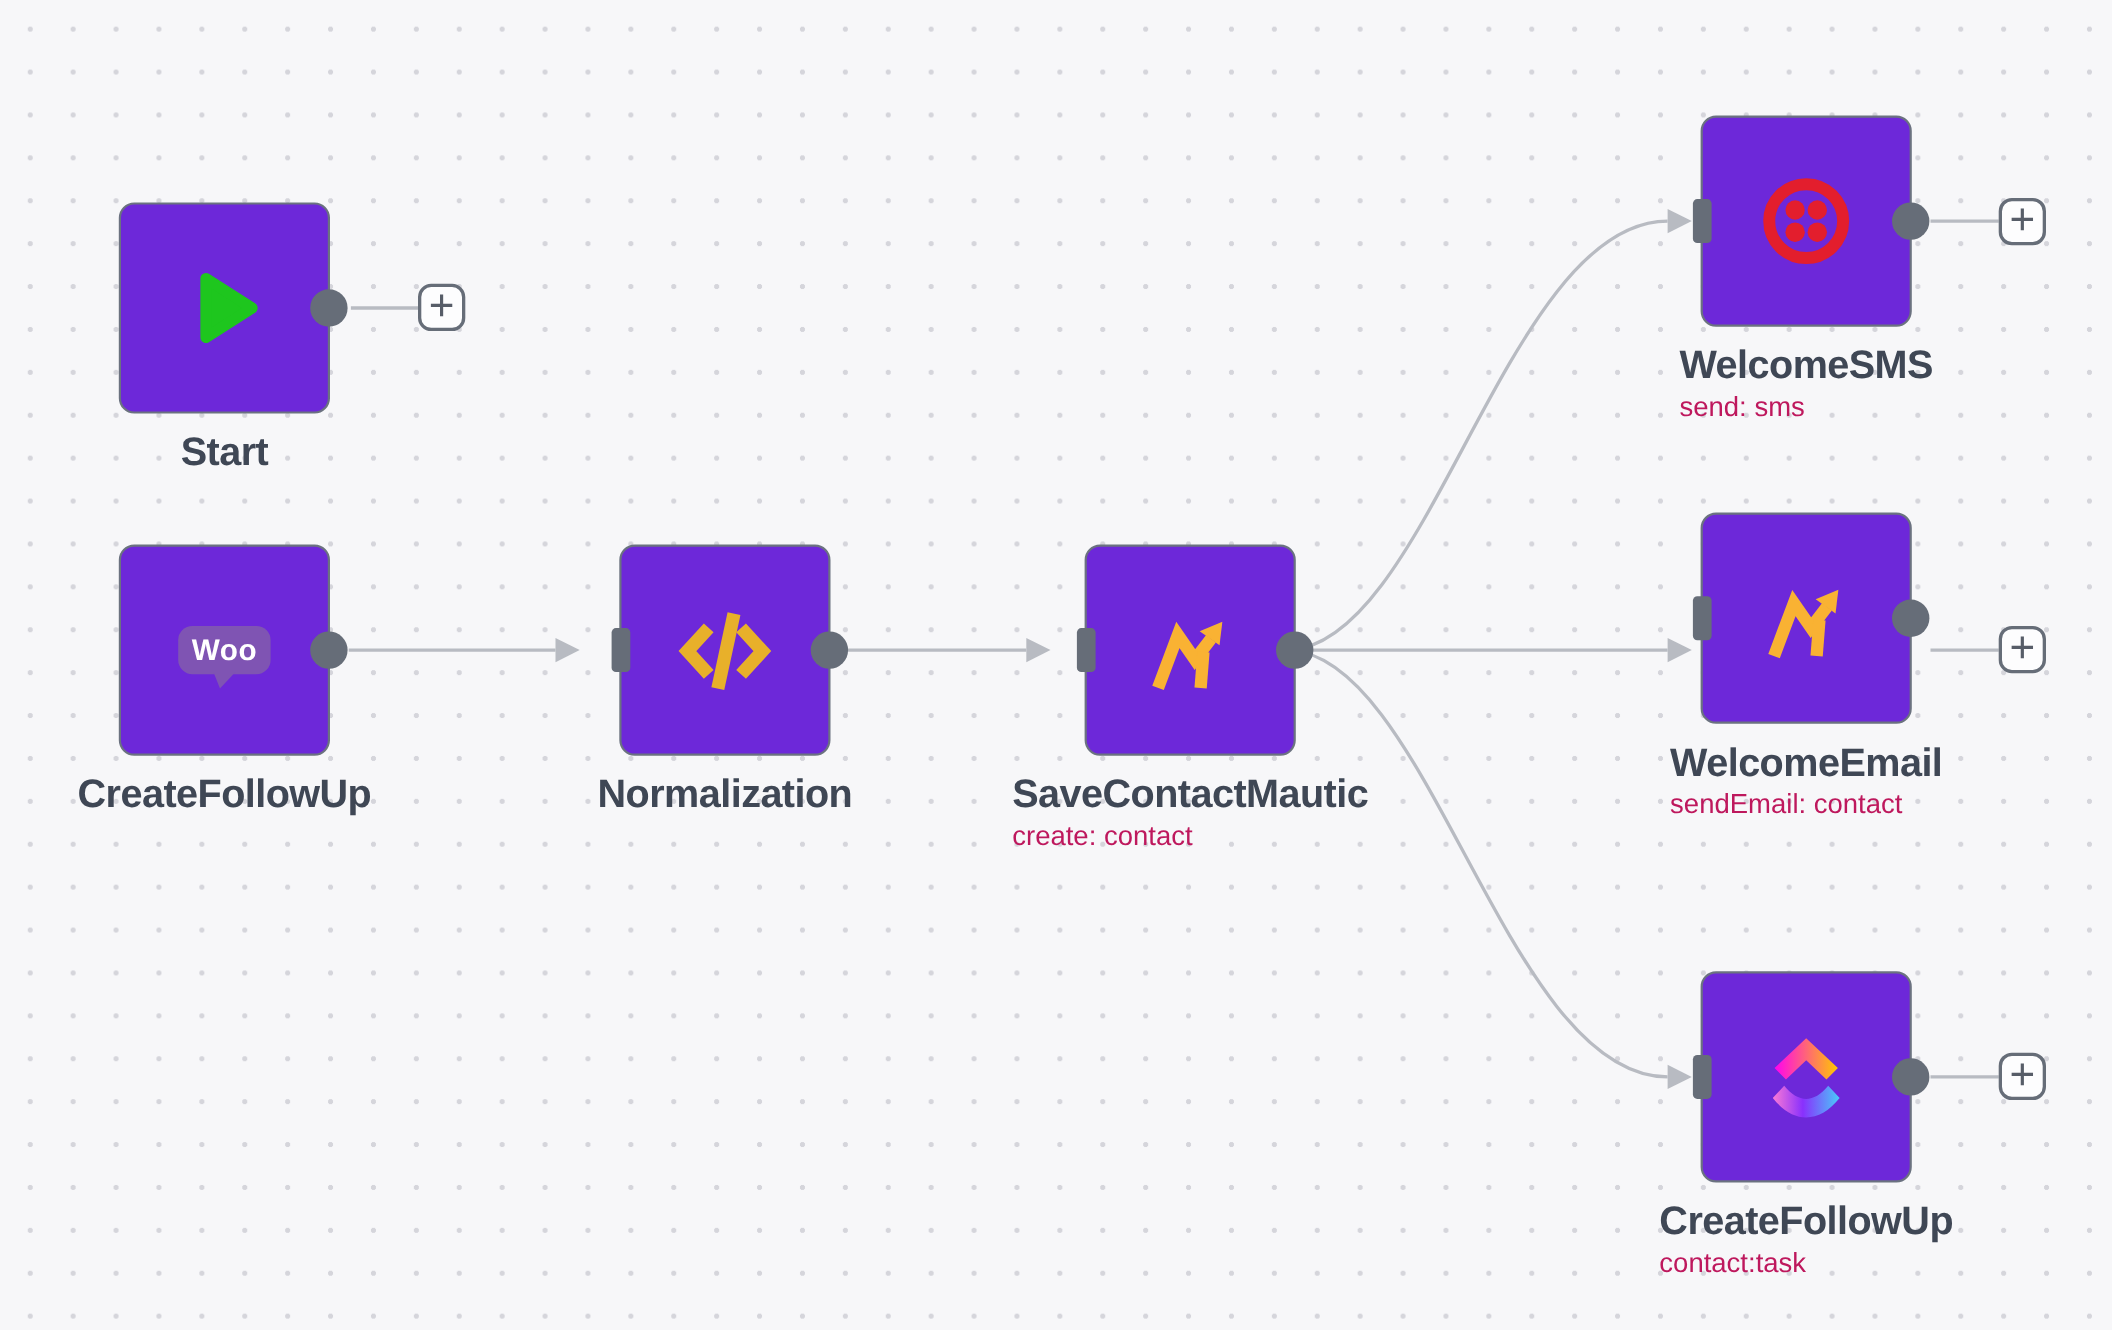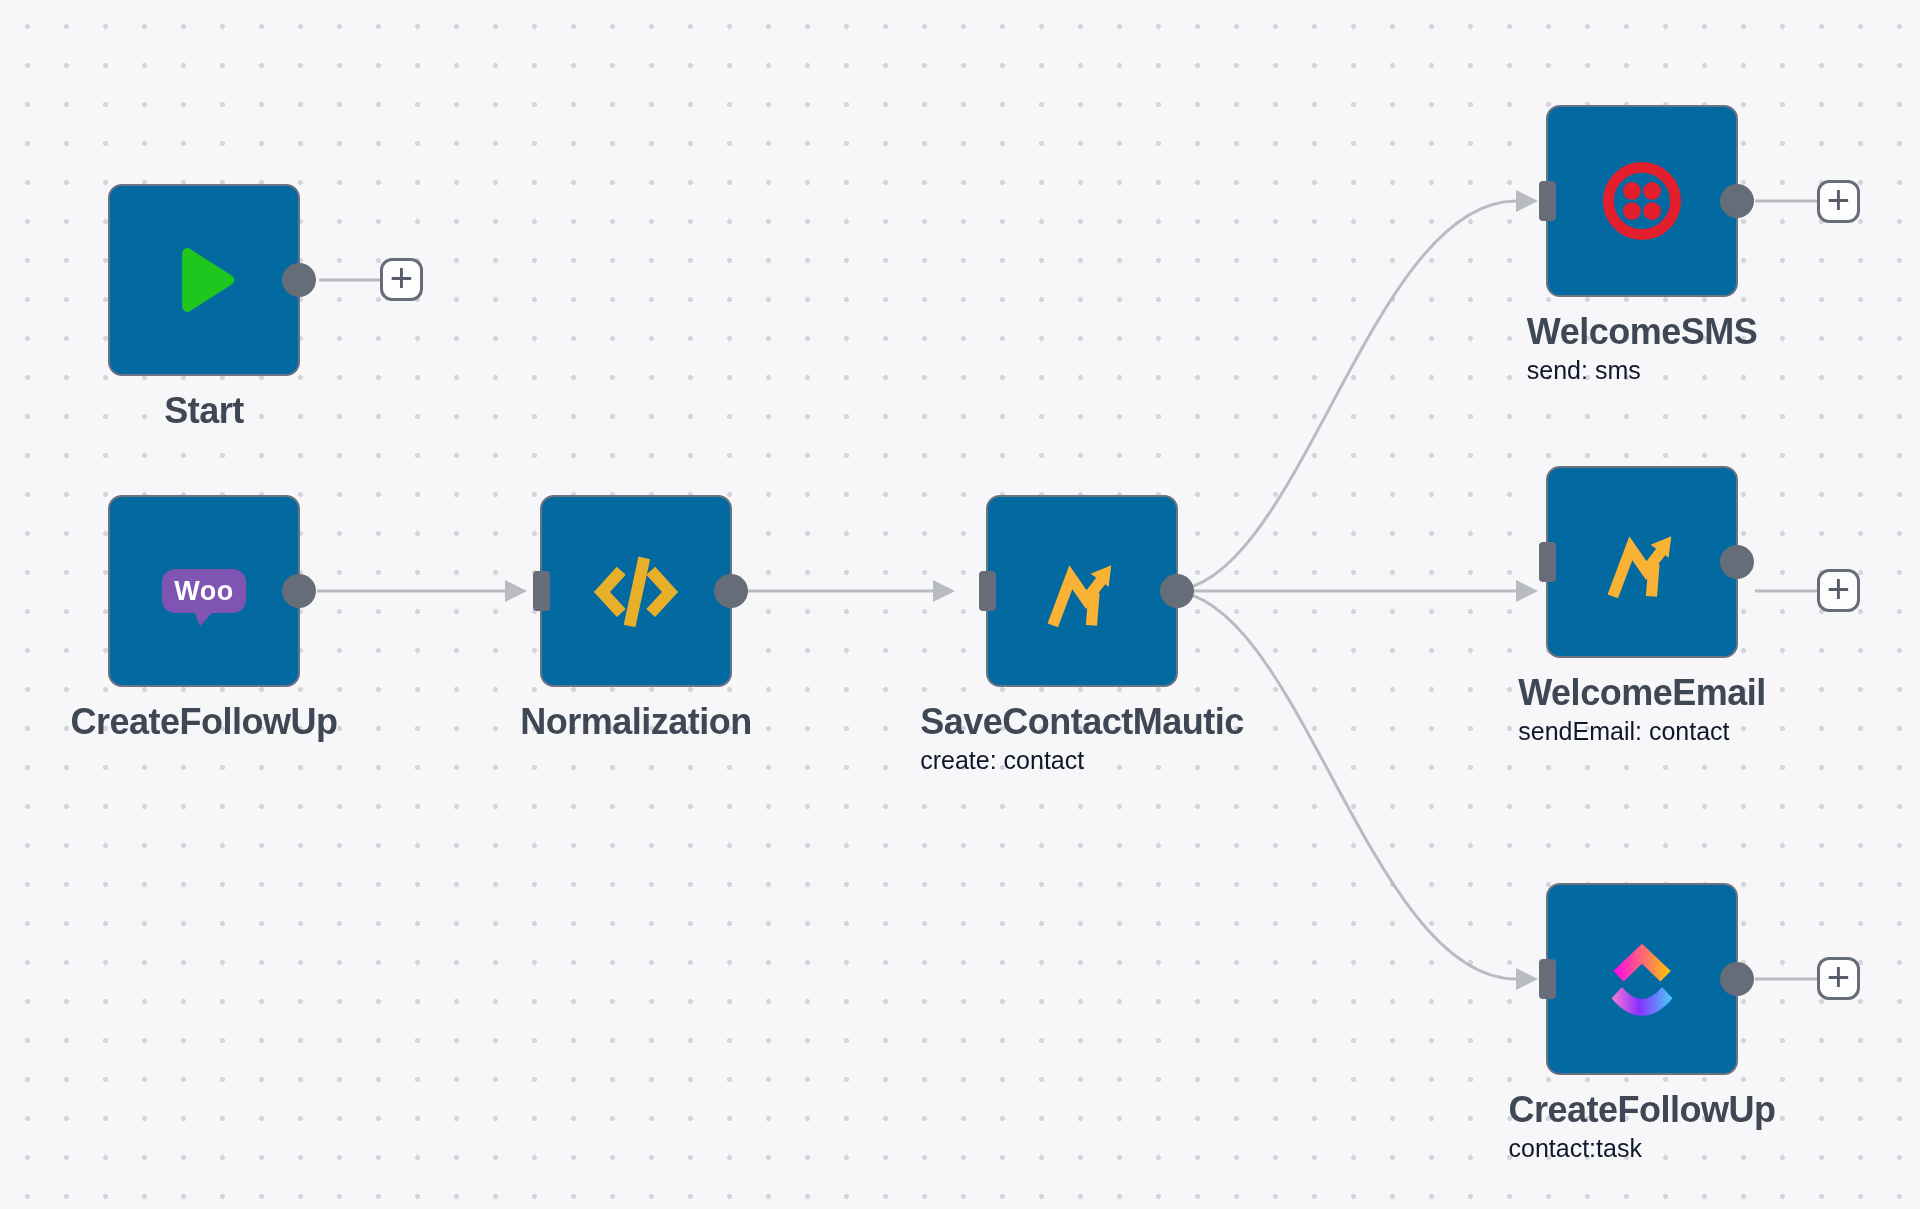--- a/index.html
+++ b/index.html
@@ -10,38 +10,38 @@
     background-image:radial-gradient(circle,#d5d5db 2.3px,transparent 2.6px);
     background-size:39px 39px;
     background-position:8px 7px;
   }
   .canvas{position:absolute;inset:0;}
   svg.edges{position:absolute;left:0;top:0;width:1920px;height:1209px;pointer-events:none;}
   svg.edges path{pointer-events:stroke;}
 
   .node{position:absolute;width:192px;}
   .node-box{
-    position:relative;width:192px;height:192px;background:#0369a1;
+    position:relative;width:192px;height:192px;background:#6d28d9;
     border:2.5px solid #6b7280;border-radius:14px;box-sizing:border-box;
     display:flex;align-items:center;justify-content:center;
   }
   .output-dot{
     position:absolute;right:-18px;top:50%;margin-top:-17px;
     width:34px;height:34px;border-radius:50%;background:#666d78;
   }
   .input-bar{
     position:absolute;left:-9px;top:50%;margin-top:-20px;
     width:17px;height:40px;border-radius:4px;background:#666d78;
   }
   .node-label{
     position:absolute;top:208px;left:50%;transform:translateX(-50%);
     white-space:nowrap;
   }
   .node-title{font-size:36px;font-weight:700;color:#3f4755;letter-spacing:-0.5px;line-height:1.05;}
-  .node-subtitle{font-size:25px;font-weight:400;color:#0f172a;margin-top:6px;line-height:1.05;}
+  .node-subtitle{font-size:25px;font-weight:400;color:#be185d;margin-top:6px;line-height:1.05;}
   .node-subtitle:empty{display:none;}
 
   .plus-btn{
     position:absolute;width:43px;height:43px;box-sizing:border-box;
     background:#fdfdfe;border:3px solid #666d78;border-radius:12px;
     display:flex;align-items:center;justify-content:center;
     padding:0;cursor:pointer;
   }
   .plus-glyph{font-size:40px;font-weight:400;color:#575d68;line-height:1;margin-top:-4px;}
 
@@ -112,21 +112,21 @@
           <div class="tail"></div>
         </div>
       </div>
     </div>
     <div class="node-label">
       <div class="node-title">CreateFollowUp</div>
 
     </div>
   </div>
 
-  <div class="node" style="left:540px;top:495px">
+  <div class="node" style="left:563px;top:495px">
     <div class="node-box">
       <div class="input-bar"></div>
       <div class="output-dot"></div>
       <div class="icon-wrap">
         <svg width="92" height="74" viewBox="0 0 100 80">
           <polyline points="34,18 13,41 34,64" stroke="#e8b02a" stroke-width="13" fill="none"></polyline>
           <polyline points="66,18 87,41 66,64" stroke="#e8b02a" stroke-width="13" fill="none"></polyline>
           <line x1="59" y1="4" x2="43" y2="78" stroke="#e8b02a" stroke-width="13"></line>
         </svg>
       </div>

